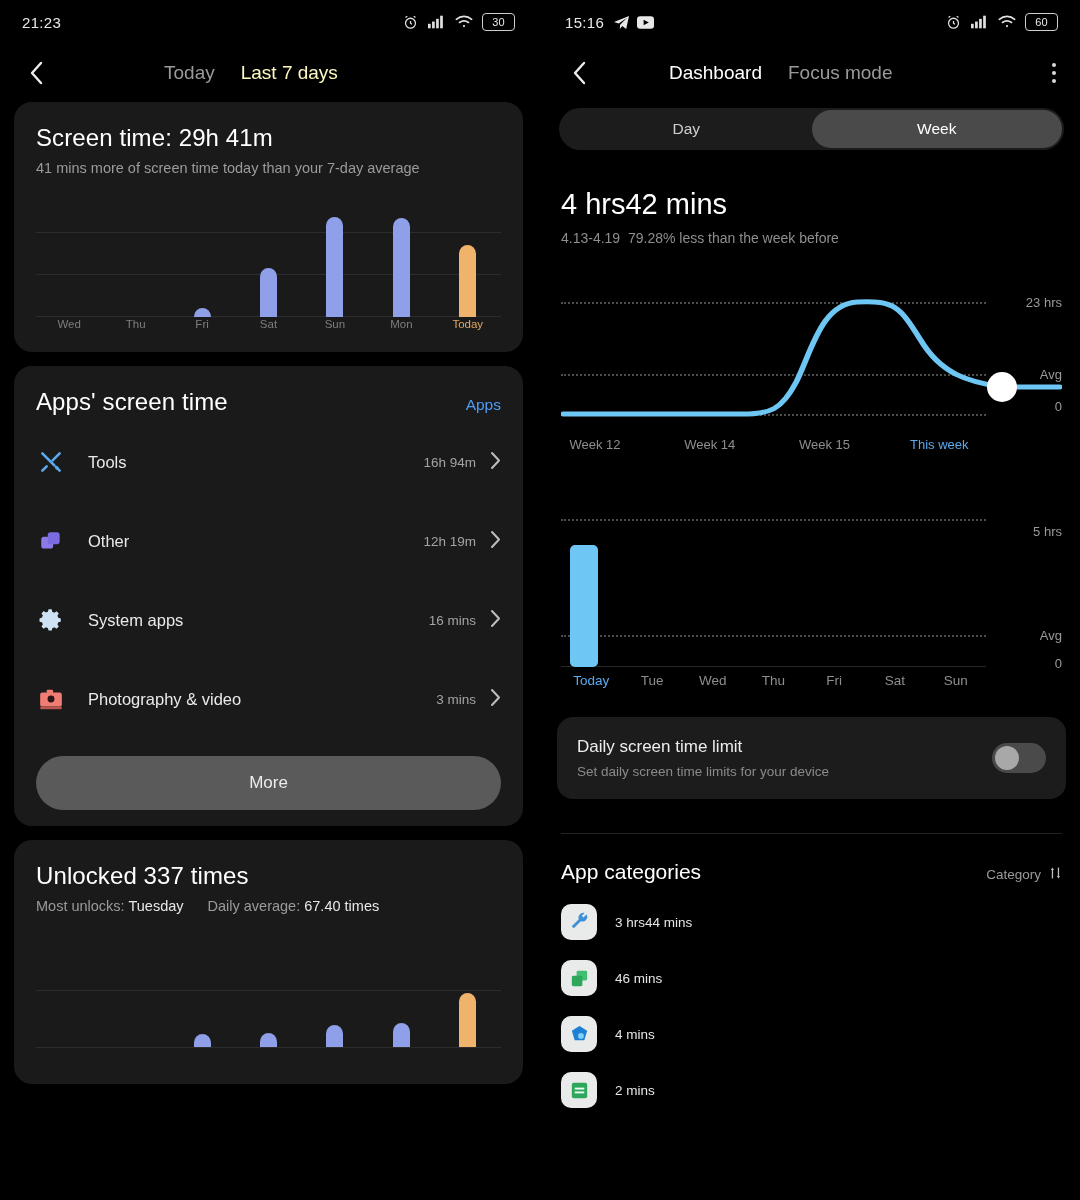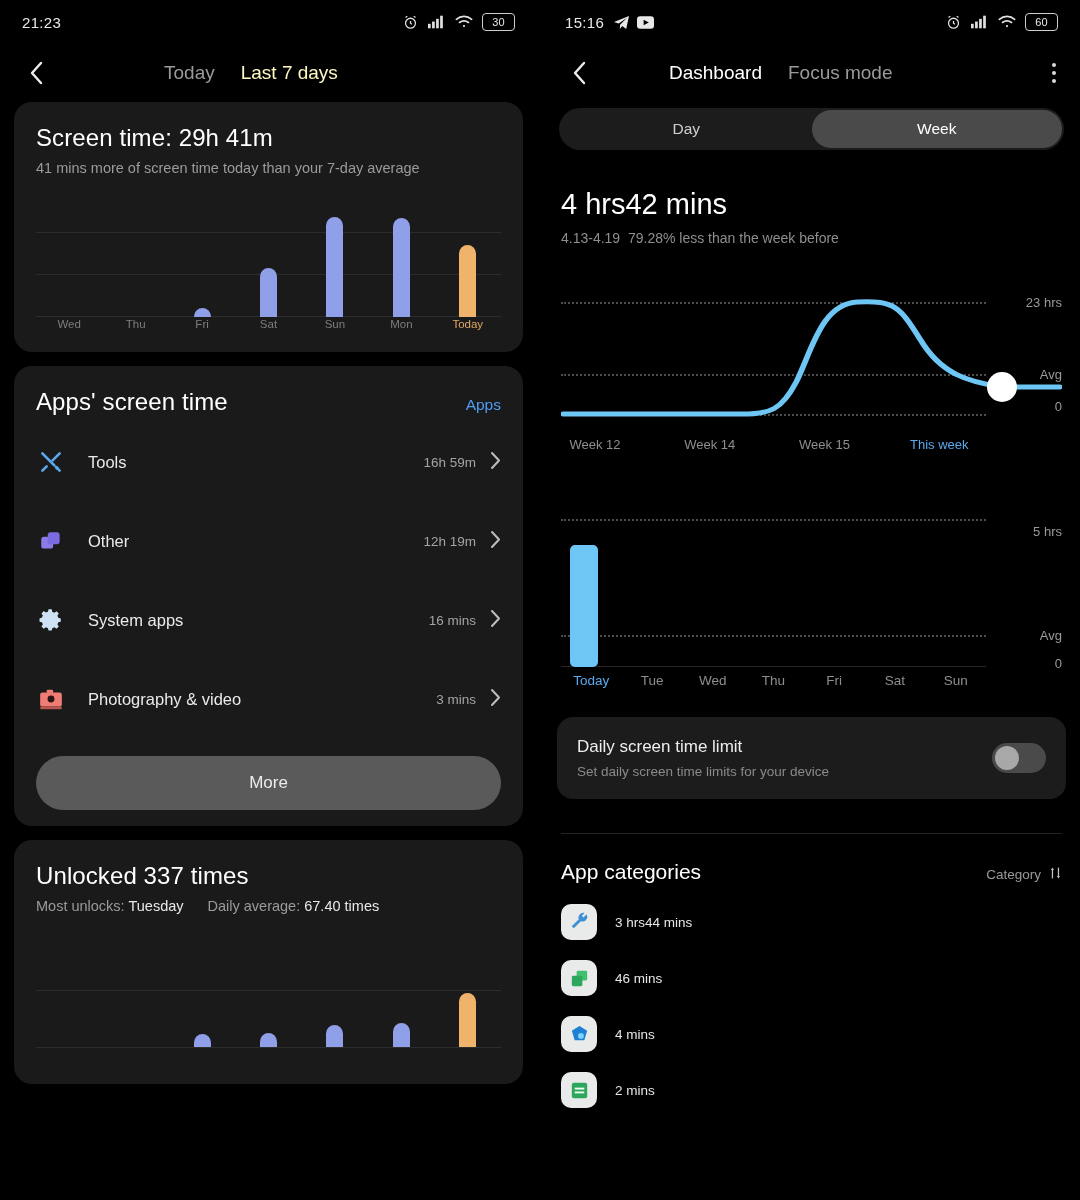--- a/index.html
+++ b/index.html
@@ -259,21 +259,21 @@
         <span class="app-ico">
           <svg width="26" height="26" viewBox="0 0 24 24" fill="none" stroke="#5aa9ef" stroke-width="2.4" stroke-linecap="round">
             <path d="M4 4l11 11"></path>
               <path d="M20 4l-6.5 6.5"></path>
             <path d="M16.5 16.5L20 20"></path>
               <path d="M4 20l4-4"></path>
             <circle cx="17.5" cy="17.5" r="1.6" fill="#5aa9ef" stroke="none"></circle>
             </svg>
         </span>
         <span class="app-name">Tools</span>
-        <span class="app-time">16h 59m</span>
+        <span class="app-time">16h 94m</span>
         <span class="chev">
           <svg width="11" height="19" viewBox="0 0 11 19" fill="none" stroke="#bdbdbd" stroke-width="2" stroke-linecap="round" stroke-linejoin="round">
               <polyline points="2,2 9,9.5 2,17"></polyline>
             </svg>
         </span>
       </div>
 
       <div class="app-row">
         <span class="app-ico">
           <svg width="26" height="26" viewBox="0 0 24 24">

